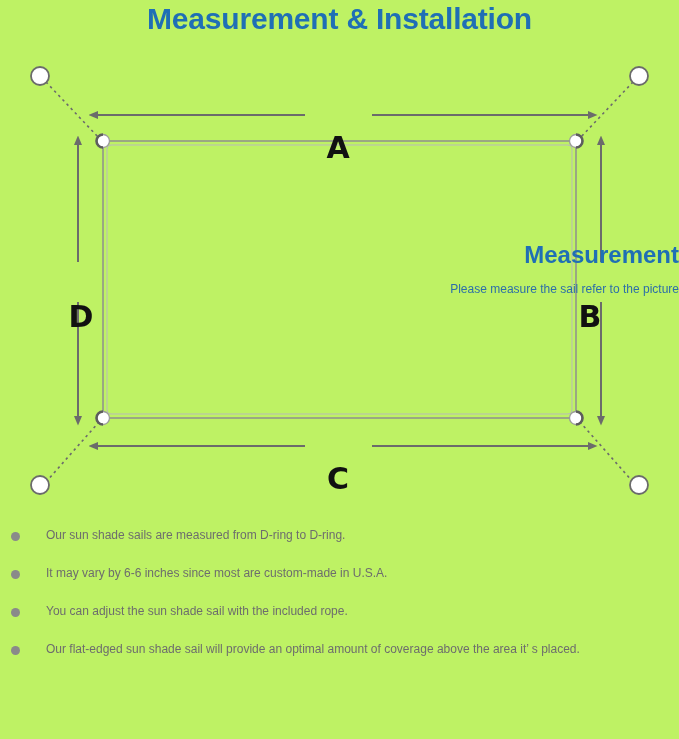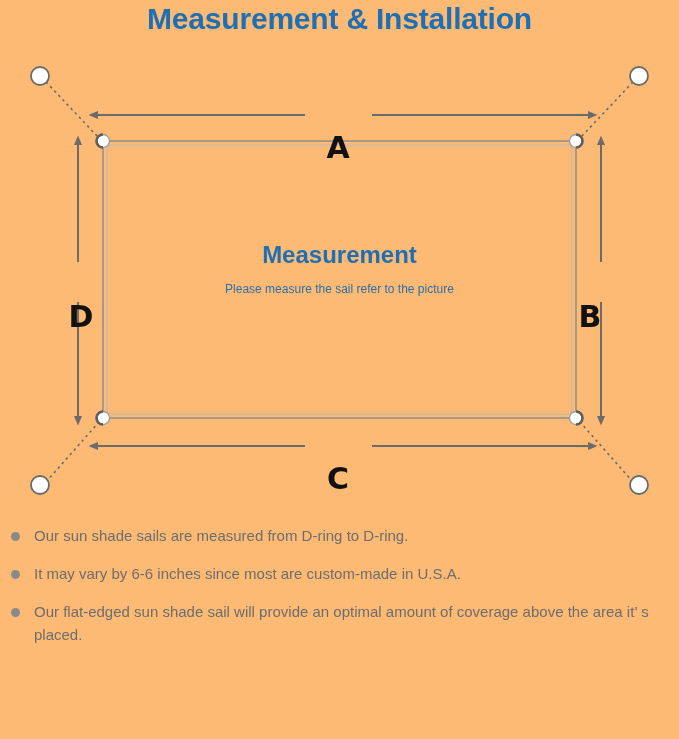--- a/index.html
+++ b/index.html
@@ -12,21 +12,21 @@
     height: 739px;
     position: relative;
     font-family: "Liberation Sans", sans-serif;
     overflow: hidden;
   }
 
   #page {
     position: relative;
     width: 679px;
     height: 739px;
-    background: #fdba74;
+    background: #bef264;
   }
 
   
   .title {
     position: absolute;
     left: 0;
     top: 0px;
     width: 679px;
     text-align: center;
     font-size: 30px;
@@ -47,21 +47,21 @@
   .diagram svg {
     display: block;
   }
 
   
   .center-block {
     position: absolute;
     left: 0;
     top: 200px;
     width: 679px;
-    text-align: center;
+    text-align: right;
     pointer-events: none;
   }
   .center-title {
     font-size: 24px;
     font-weight: bold;
     color: #1f6fb5;
     line-height: 30px;
   }
   .center-sub {
     font-size: 12px;
@@ -87,24 +87,24 @@
 
   
   .notes {
     position: absolute;
     left: 0;
     top: 524px;
     width: 679px;
   }
   .note {
     position: relative;
-    padding-left: 34px;
+    padding-left: 46px;
     padding-right: 6px;
     margin-bottom: 15px;
-    font-size: 15px;
+    font-size: 12px;
     line-height: 23px;
     color: #6d6d6d;
     font-family: "Liberation Sans", sans-serif;
   }
   .note .bullet {
     position: absolute;
     left: 11px;
     top: 8px;
     width: 9px;
     height: 9px;
@@ -204,17 +204,21 @@
     <div class="note">
       <span class="bullet"></span>
       <span>Our sun shade sails are measured from D-ring to D-ring.</span>
     </div>
     <div class="note">
       <span class="bullet"></span>
       <span>It may vary by 6-6 inches since most are custom-made in U.S.A.</span>
     </div>
     <div class="note">
       <span class="bullet"></span>
+      <span>You can adjust the sun shade sail with the included rope.</span>
+    </div>
+    <div class="note">
+      <span class="bullet"></span>
       <span>Our flat-edged sun shade sail will provide an optimal amount of coverage above the area it’ s placed.</span>
     </div>
   </div>
 
 </div>
 
 </body></html>

